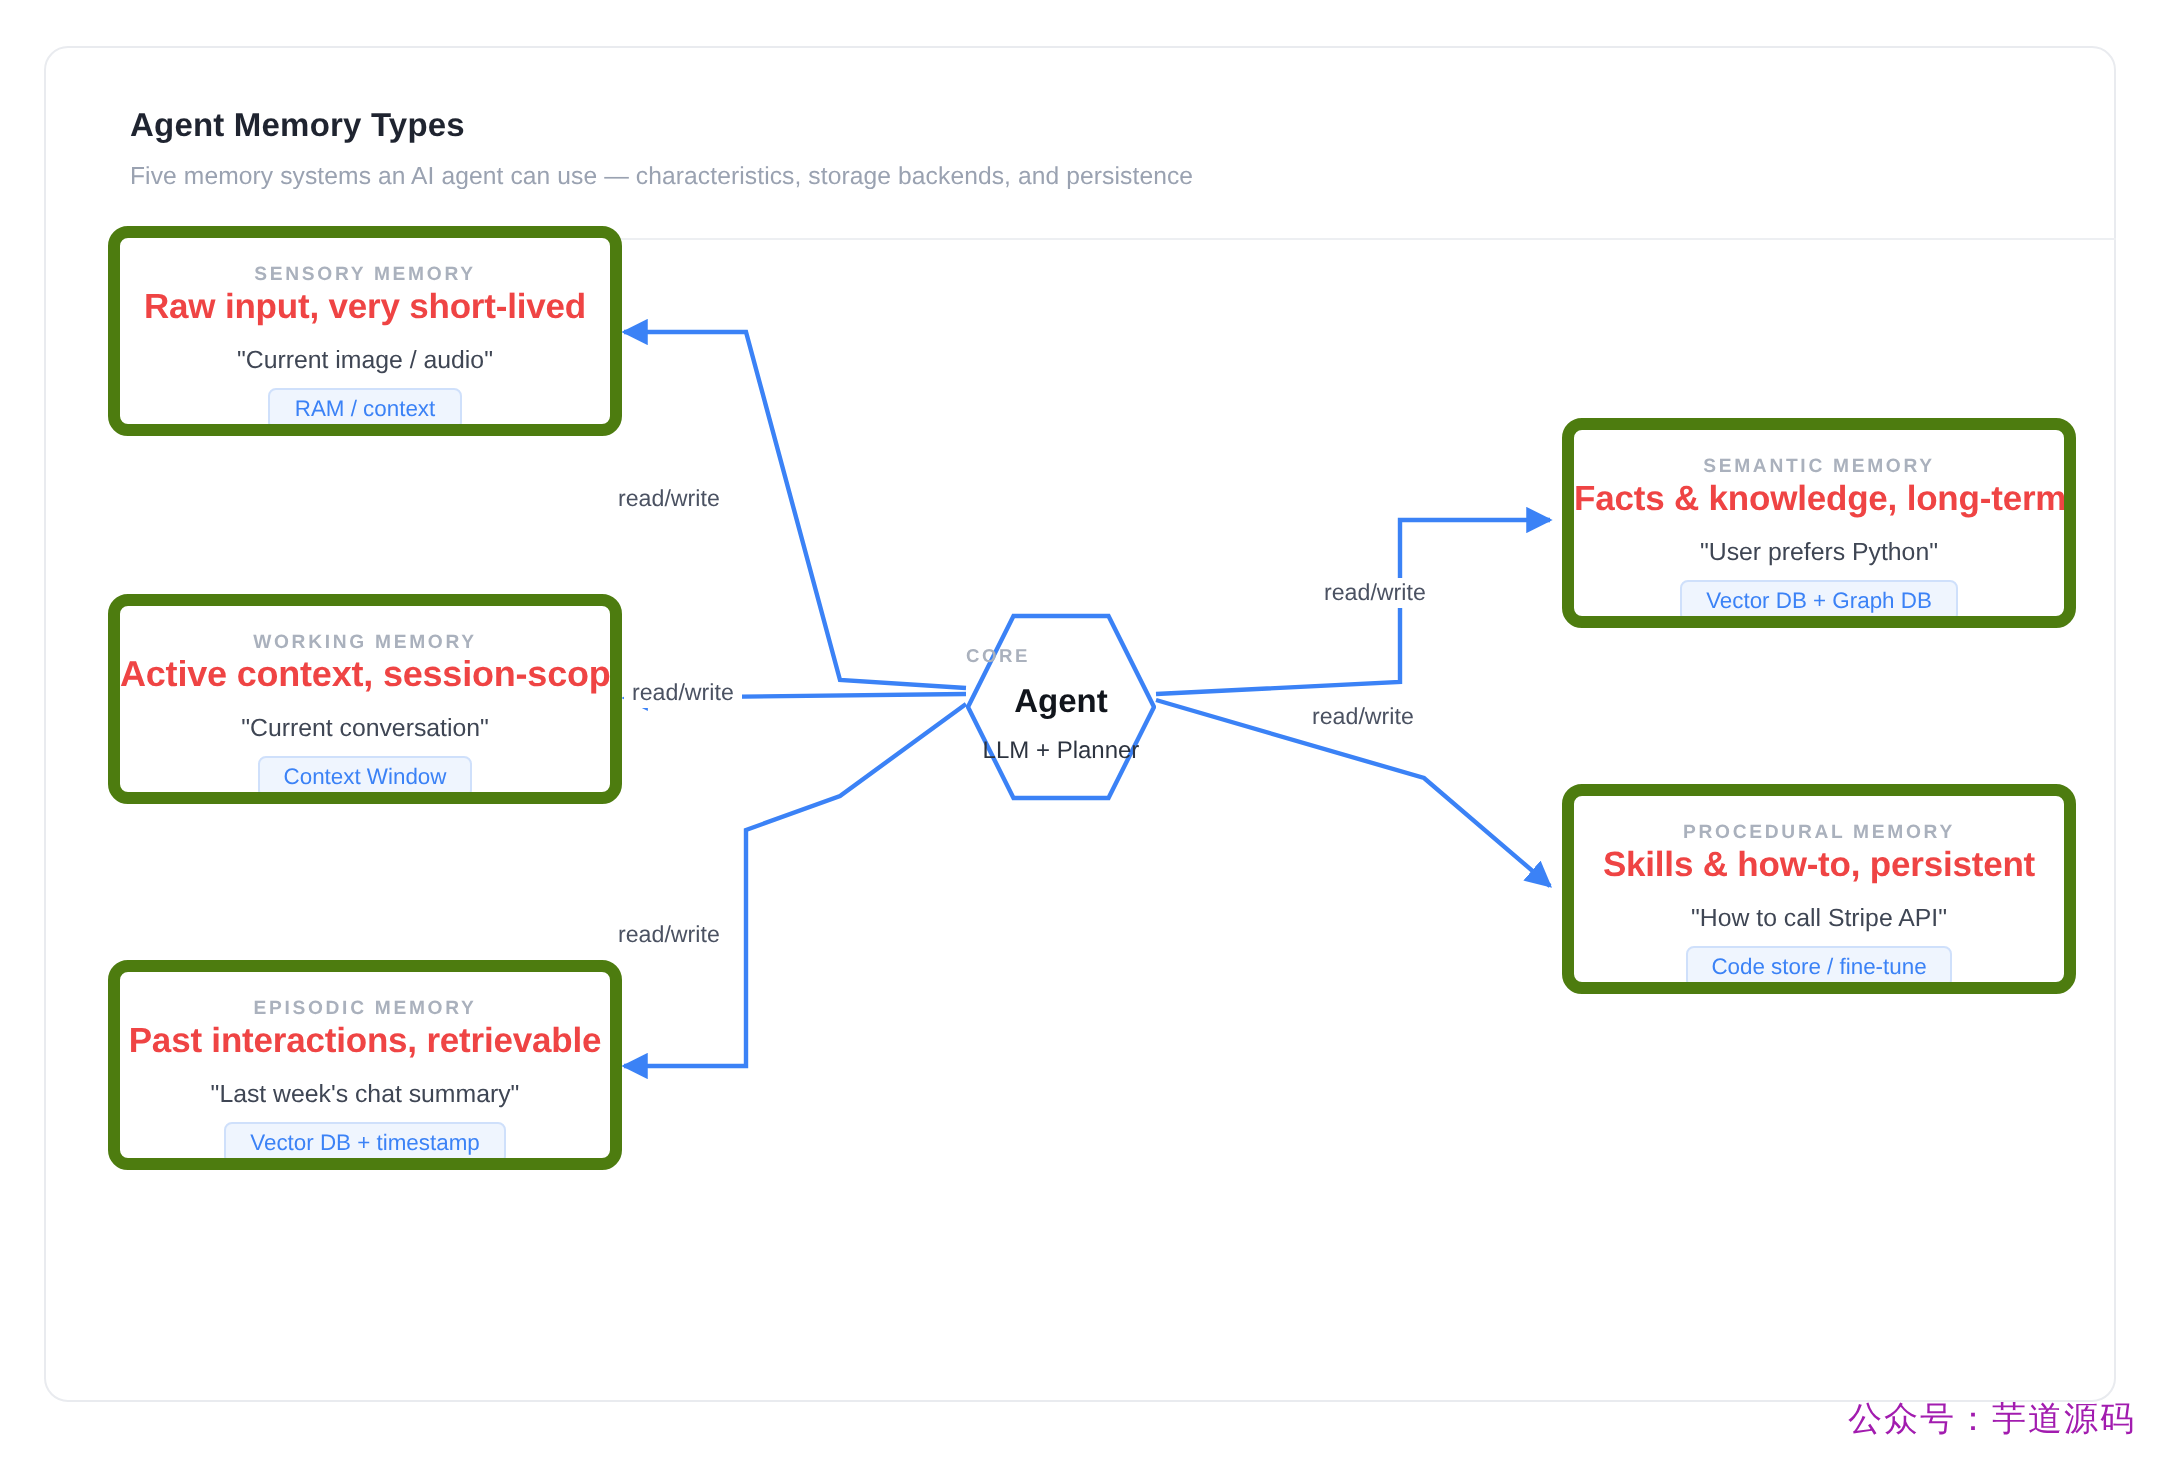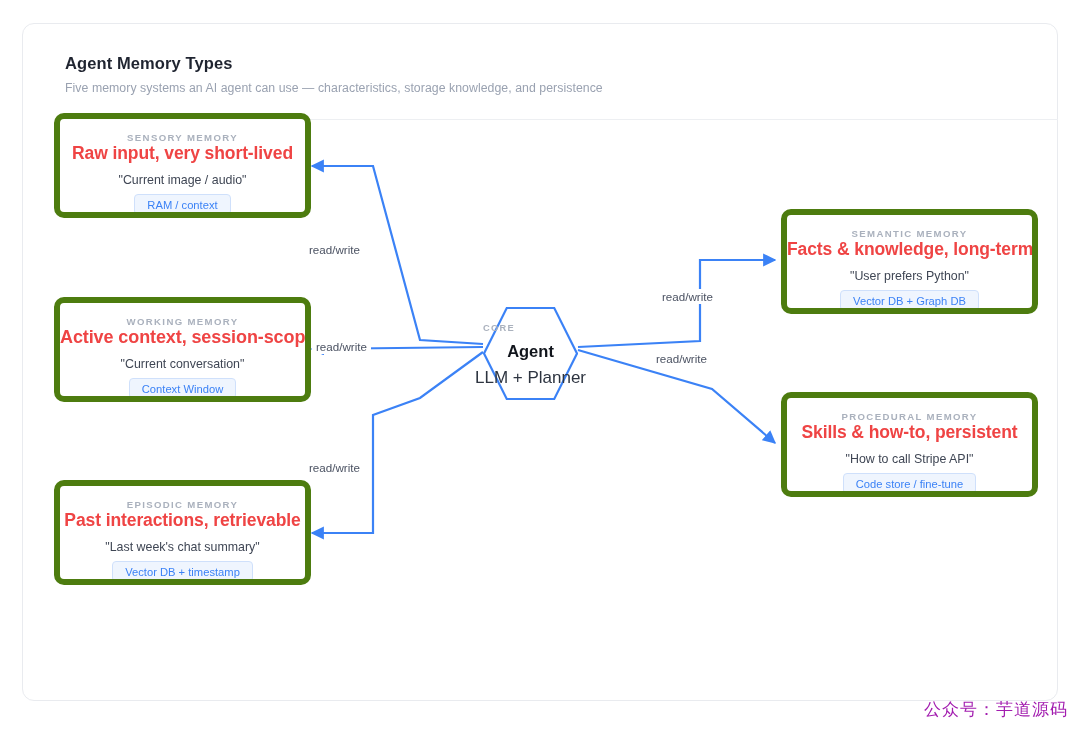--- a/index.html
+++ b/index.html
@@ -167,21 +167,21 @@
     font-size: 16.5px;
     font-weight: bold;
     color: #11151c;
   }
   .hex-sub {
     position: absolute;
     left: -10px;
     top: 62px;
     width: 115px;
     text-align: center;
-    font-size: 17px;
+    font-size: 12px;
     color: #2d3440;
     white-space: nowrap;
   }
 
   
   .edge-label {
     position: absolute;
     font-size: 11.6px;
     color: #4b5262;
     background: #ffffff;
@@ -207,21 +207,21 @@
     letter-spacing: 1px;
   }
 </style>
 </head>
 <body>
 
 <div id="stage">
 
   <div class="panel">
     <div class="panel-title">Agent Memory Types</div>
-    <div class="panel-subtitle">Five memory systems an AI agent can use — characteristics, storage knowledge, and persistence</div>
+    <div class="panel-subtitle">Five memory systems an AI agent can use — characteristics, storage backends, and persistence</div>
     <div class="panel-divider"></div>
   </div>
 
   <svg id="wires" viewBox="0 0 1080 733" xmlns="http://www.w3.org/2000/svg">
     <defs>
       <marker id="arrow" viewBox="0 0 10 10" refX="9" refY="5" markerWidth="6" markerHeight="6" orient="auto-start-reverse">
         <path d="M 0 0 L 10 5 L 0 10 z" fill="#3b82f6"></path>
       </marker>
     </defs>
     <g fill="none" stroke="#3b82f6" stroke-width="2.2" stroke-linejoin="miter">

